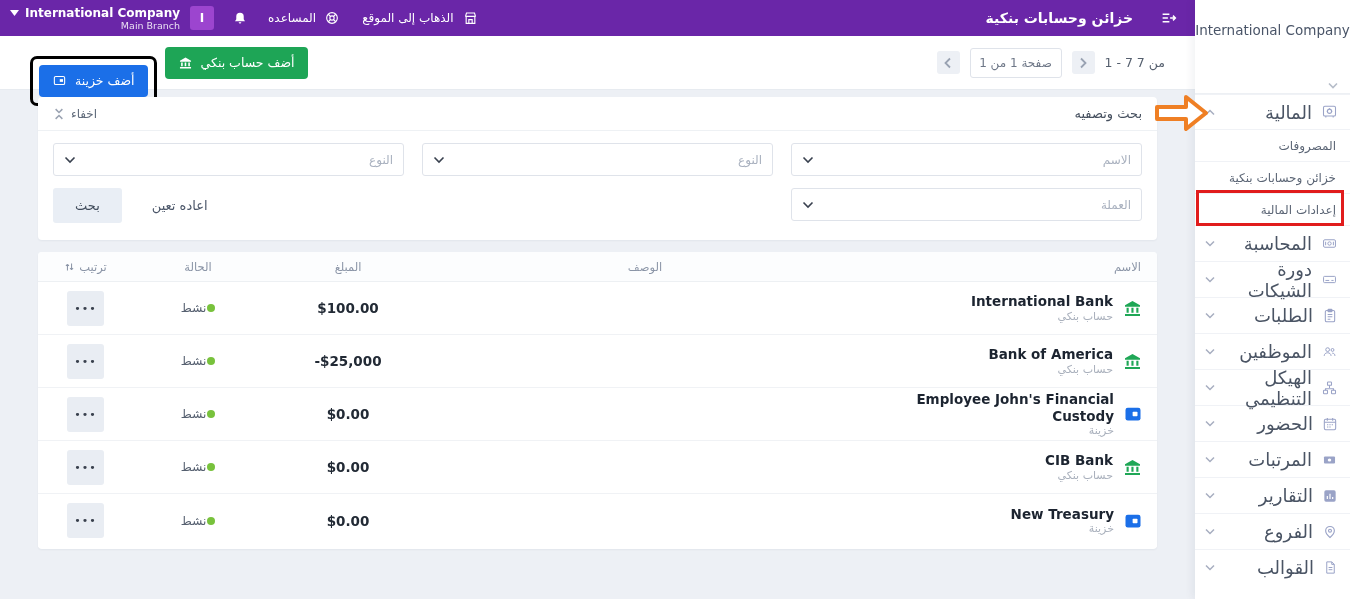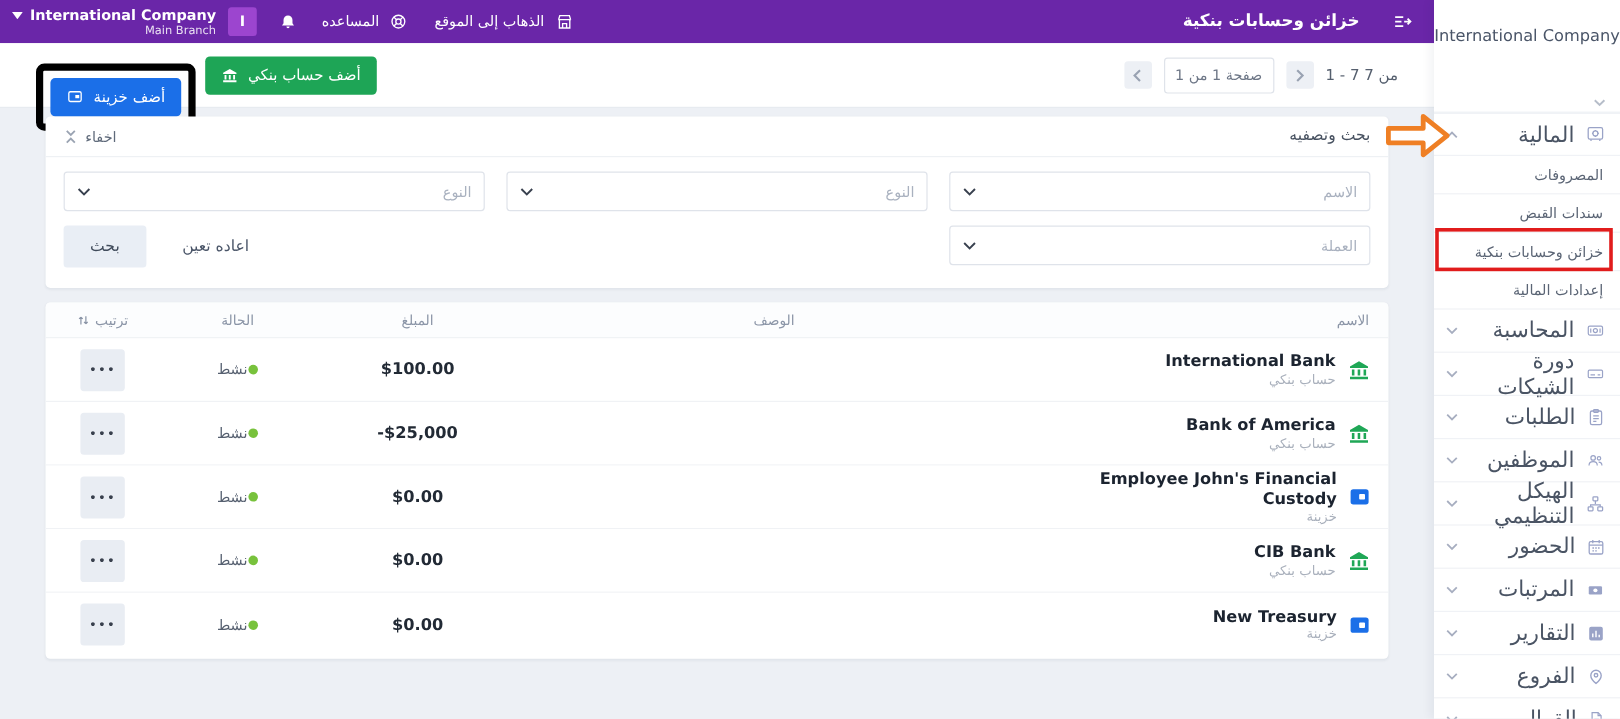--- a/index.html
+++ b/index.html
@@ -31,21 +31,21 @@
   .tb-title { font-size:14px; font-weight:bold; margin-right:26px; }
   .tb-toggle { cursor:pointer; }
 
   
   .toolbar {
     position:absolute; left:0; top:36px; width:1195px; height:54px;
     background:#fff; display:flex; align-items:center; padding:0 30px;
     border-bottom:1px solid #e7ebf0;
   }
   .orange-box {
-    border:6px solid #000000; border-radius:7px; padding:6px; background:transparent;margin-top:36px;
+    border:3px solid #000000; border-radius:7px; padding:6px; background:transparent;margin-top:36px;
   }
   .btn { display:flex; direction:rtl; align-items:center; gap:8px; border:none; cursor:pointer;
     color:#fff; font-family:inherit; font-size:12.5px; height:32px; padding:0 13px; border-radius:4px; }
   .btn-blue { background:#1b6fe8; }
   .btn-green { background:#1ea556; margin-right:0; margin-left:0; }
   .gap8 { width:8px; }
   .pagination { margin-left:auto; display:flex; direction:rtl; align-items:center; gap:10px; }
   .pg-range { font-size:12.5px; color:#555f6e; }
   .pg-btn { width:23px; height:23px; background:#edf0f5; border:none; border-radius:3px; cursor:pointer;
     display:flex; align-items:center; justify-content:center; }
@@ -393,21 +393,20 @@
     </span>
     <span>المالية</span>
     <span class="chev">
       <svg width="10" height="7" viewBox="0 0 10 7" fill="none" stroke="#a7aec0" stroke-width="1.5">
           <polyline points="1,5.5 5,1.5 9,5.5"></polyline>
         </svg>
     </span>
   </div>
 
   <div class="sb-sub">المصروفات</div>
-  <div class="sb-sub">سندات القبض</div>
   <div class="sb-sub">خزائن وحسابات بنكية</div>
   <div class="sb-sub">إعدادات المالية</div>
 
   <div class="sb-item">
     <span class="sb-icn">
       <svg width="17" height="15" viewBox="0 0 24 24" fill="none" stroke="currentColor" stroke-width="1.6">
         <rect x="2.5" y="6" width="19" height="12" rx="2"></rect>
           <circle cx="12" cy="12" r="2.7"></circle>
           <path d="M5.8 9.2v5.6M18.2 9.2v5.6"></path>
       </svg>

